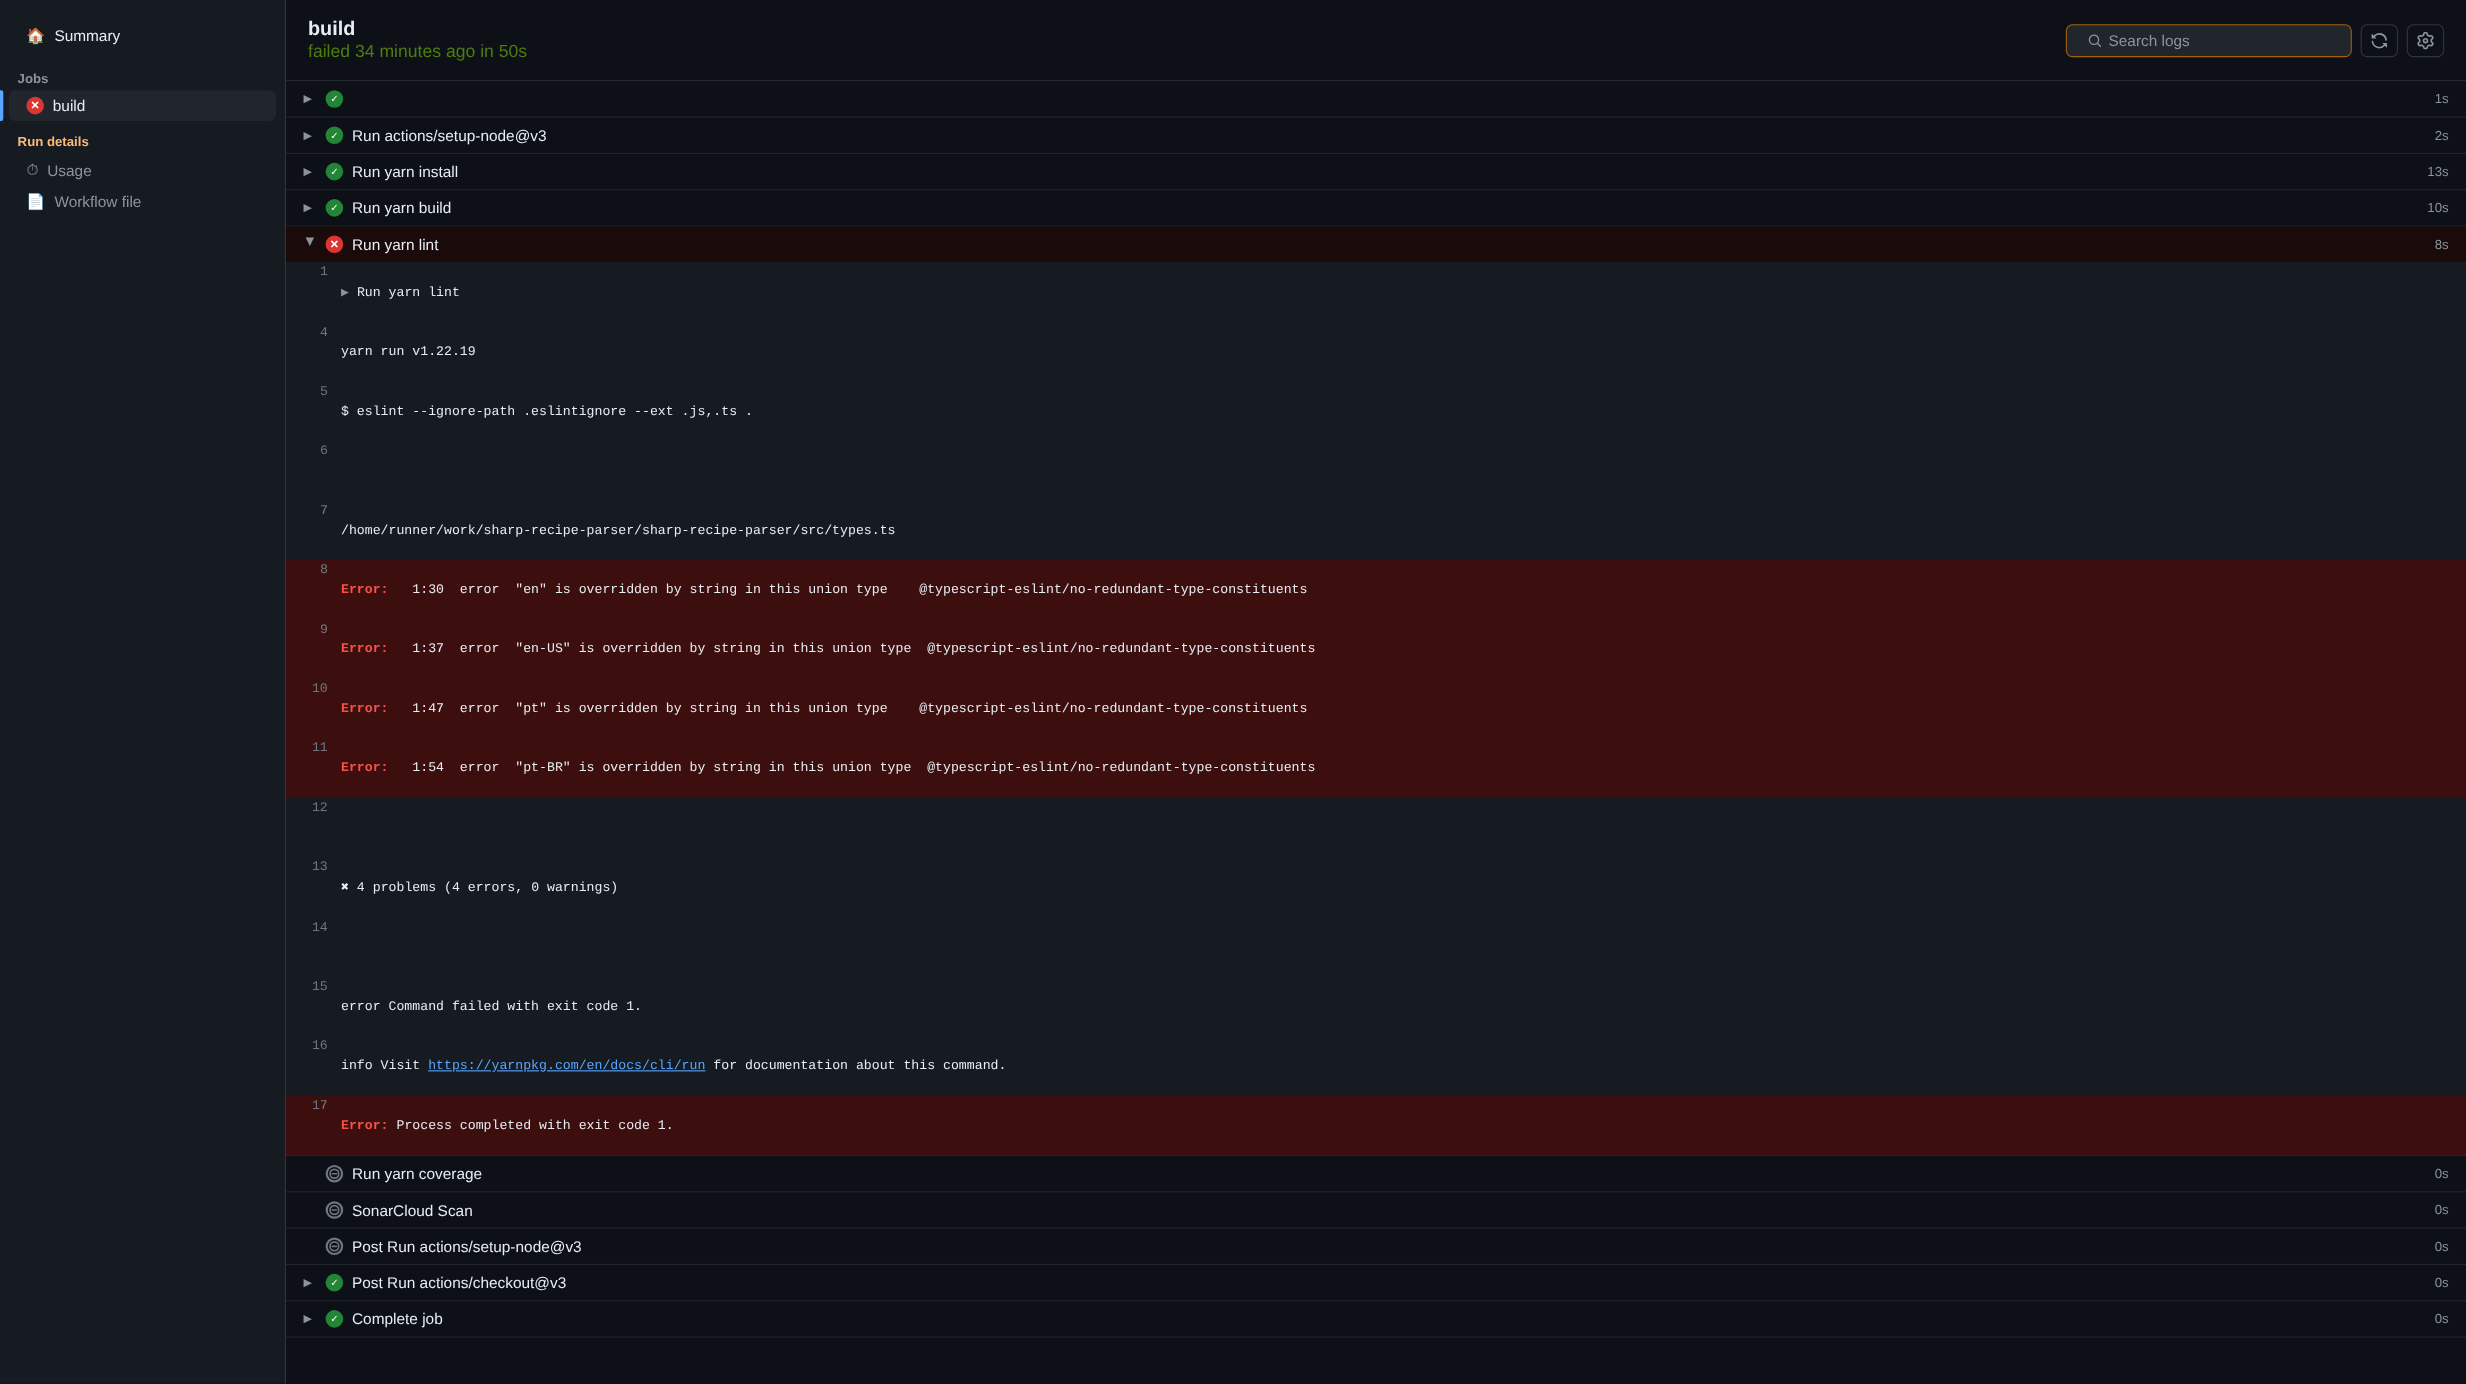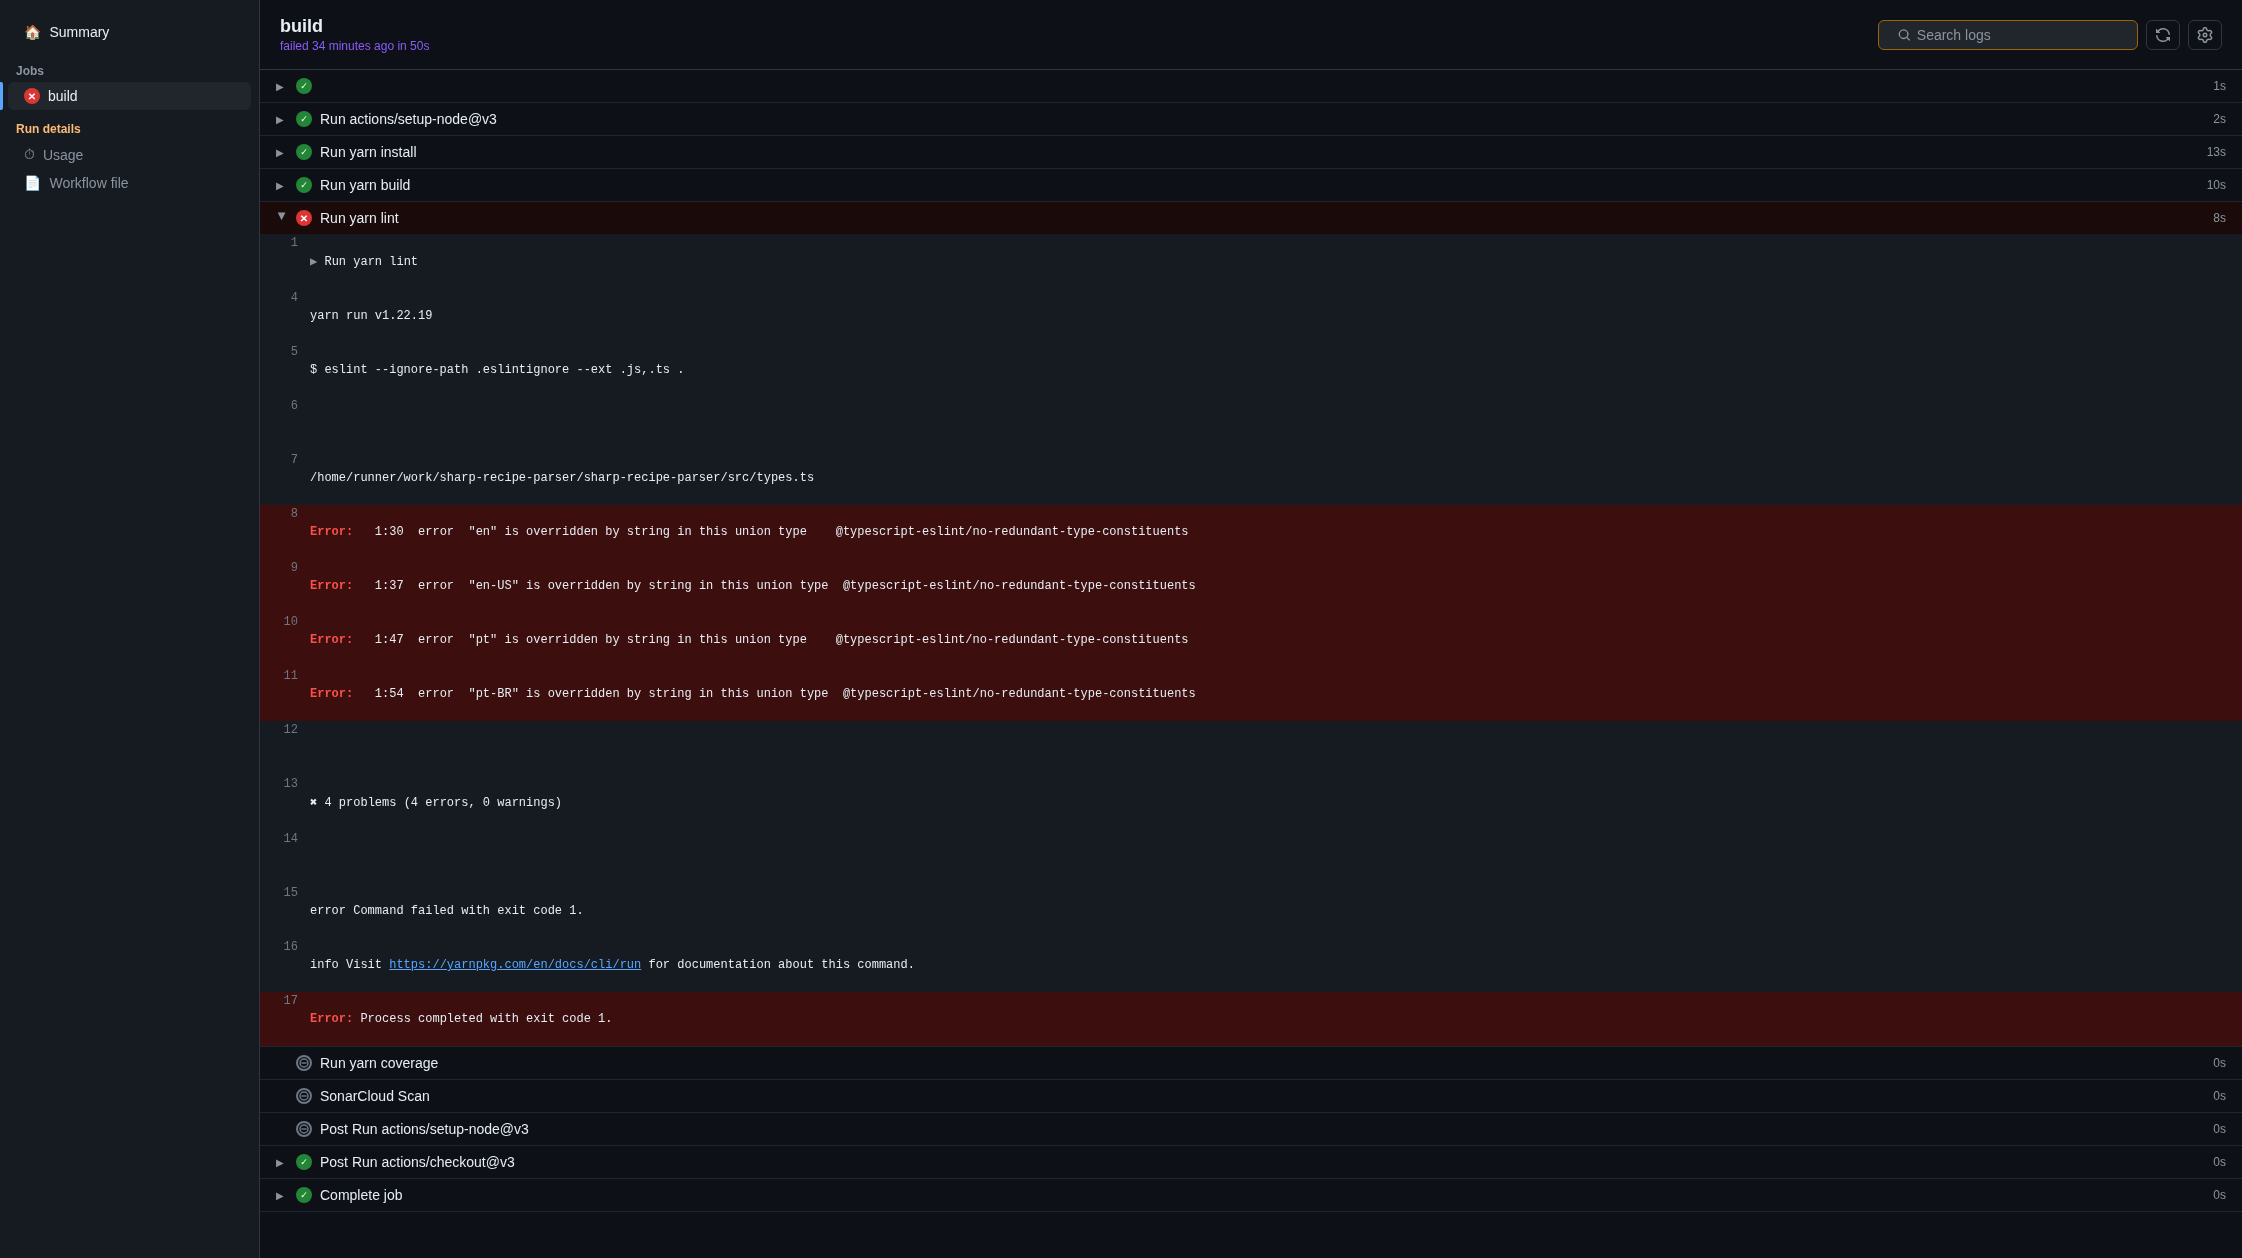--- a/index.html
+++ b/index.html
@@ -136,22 +136,22 @@
       padding: 16px 20px;
       border-bottom: 1px solid #30363d;
       background: #0d1117;
     }
     .header-title {
       font-size: 18px;
       font-weight: 600;
       color: #e6edf3;
     }
     .header-subtitle {
-      font-size: 12px;
-      color: #8b5cf6;
+      font-size: 16px;
+      color: #4d7c0f;
       margin-top: 2px;
     }
     .header-actions {
       display: flex;
       align-items: center;
       gap: 8px;
     }
     .search-box {
       display: flex;
       align-items: center;

